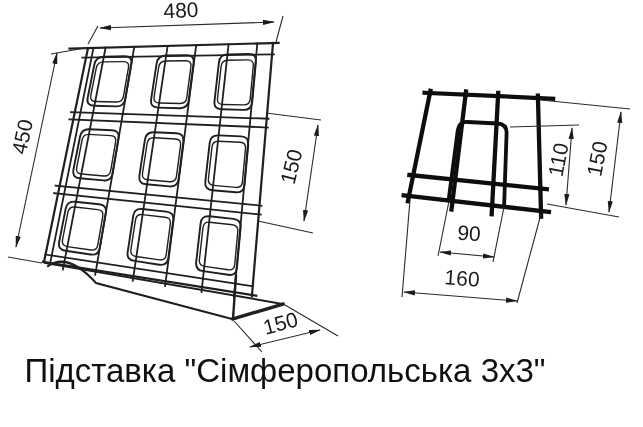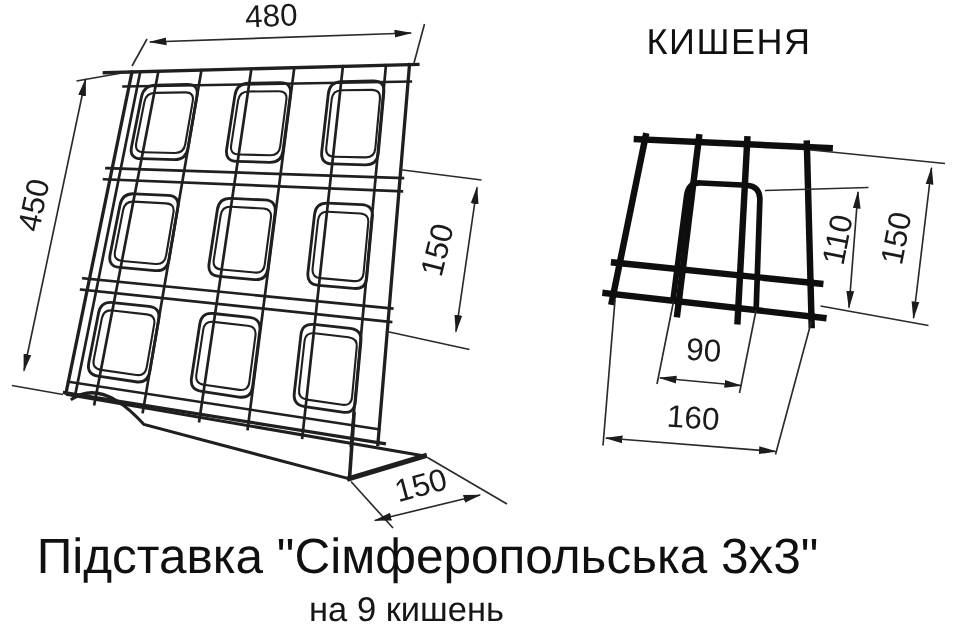--- a/index.html
+++ b/index.html
@@ -142,16 +142,14 @@
       <line class="thin" x1="440" y1="252" x2="494" y2="257" marker-start="url(#arr)" marker-end="url(#arr)"></line>
       <text x="469" y="235" transform="rotate(4 469 235)">90</text>
 
       <line class="thin" x1="410" y1="200" x2="402" y2="297"></line>
       <line class="thin" x1="541" y1="214" x2="517" y2="303"></line>
       <line class="thin" x1="404" y1="292" x2="517" y2="301" marker-start="url(#arr)" marker-end="url(#arr)"></line>
       <text x="462" y="280" transform="rotate(4 462 280)">160</text>
     </g>
   </svg>
 
-  <div class="caption det-h1">КИШЕНЯ</div>
   <div class="caption title">Підставка "Сімферопольська 3х3"</div>
-  <div class="caption subtitle">на 9 кишень</div>
 </div>
 
 </body></html>

